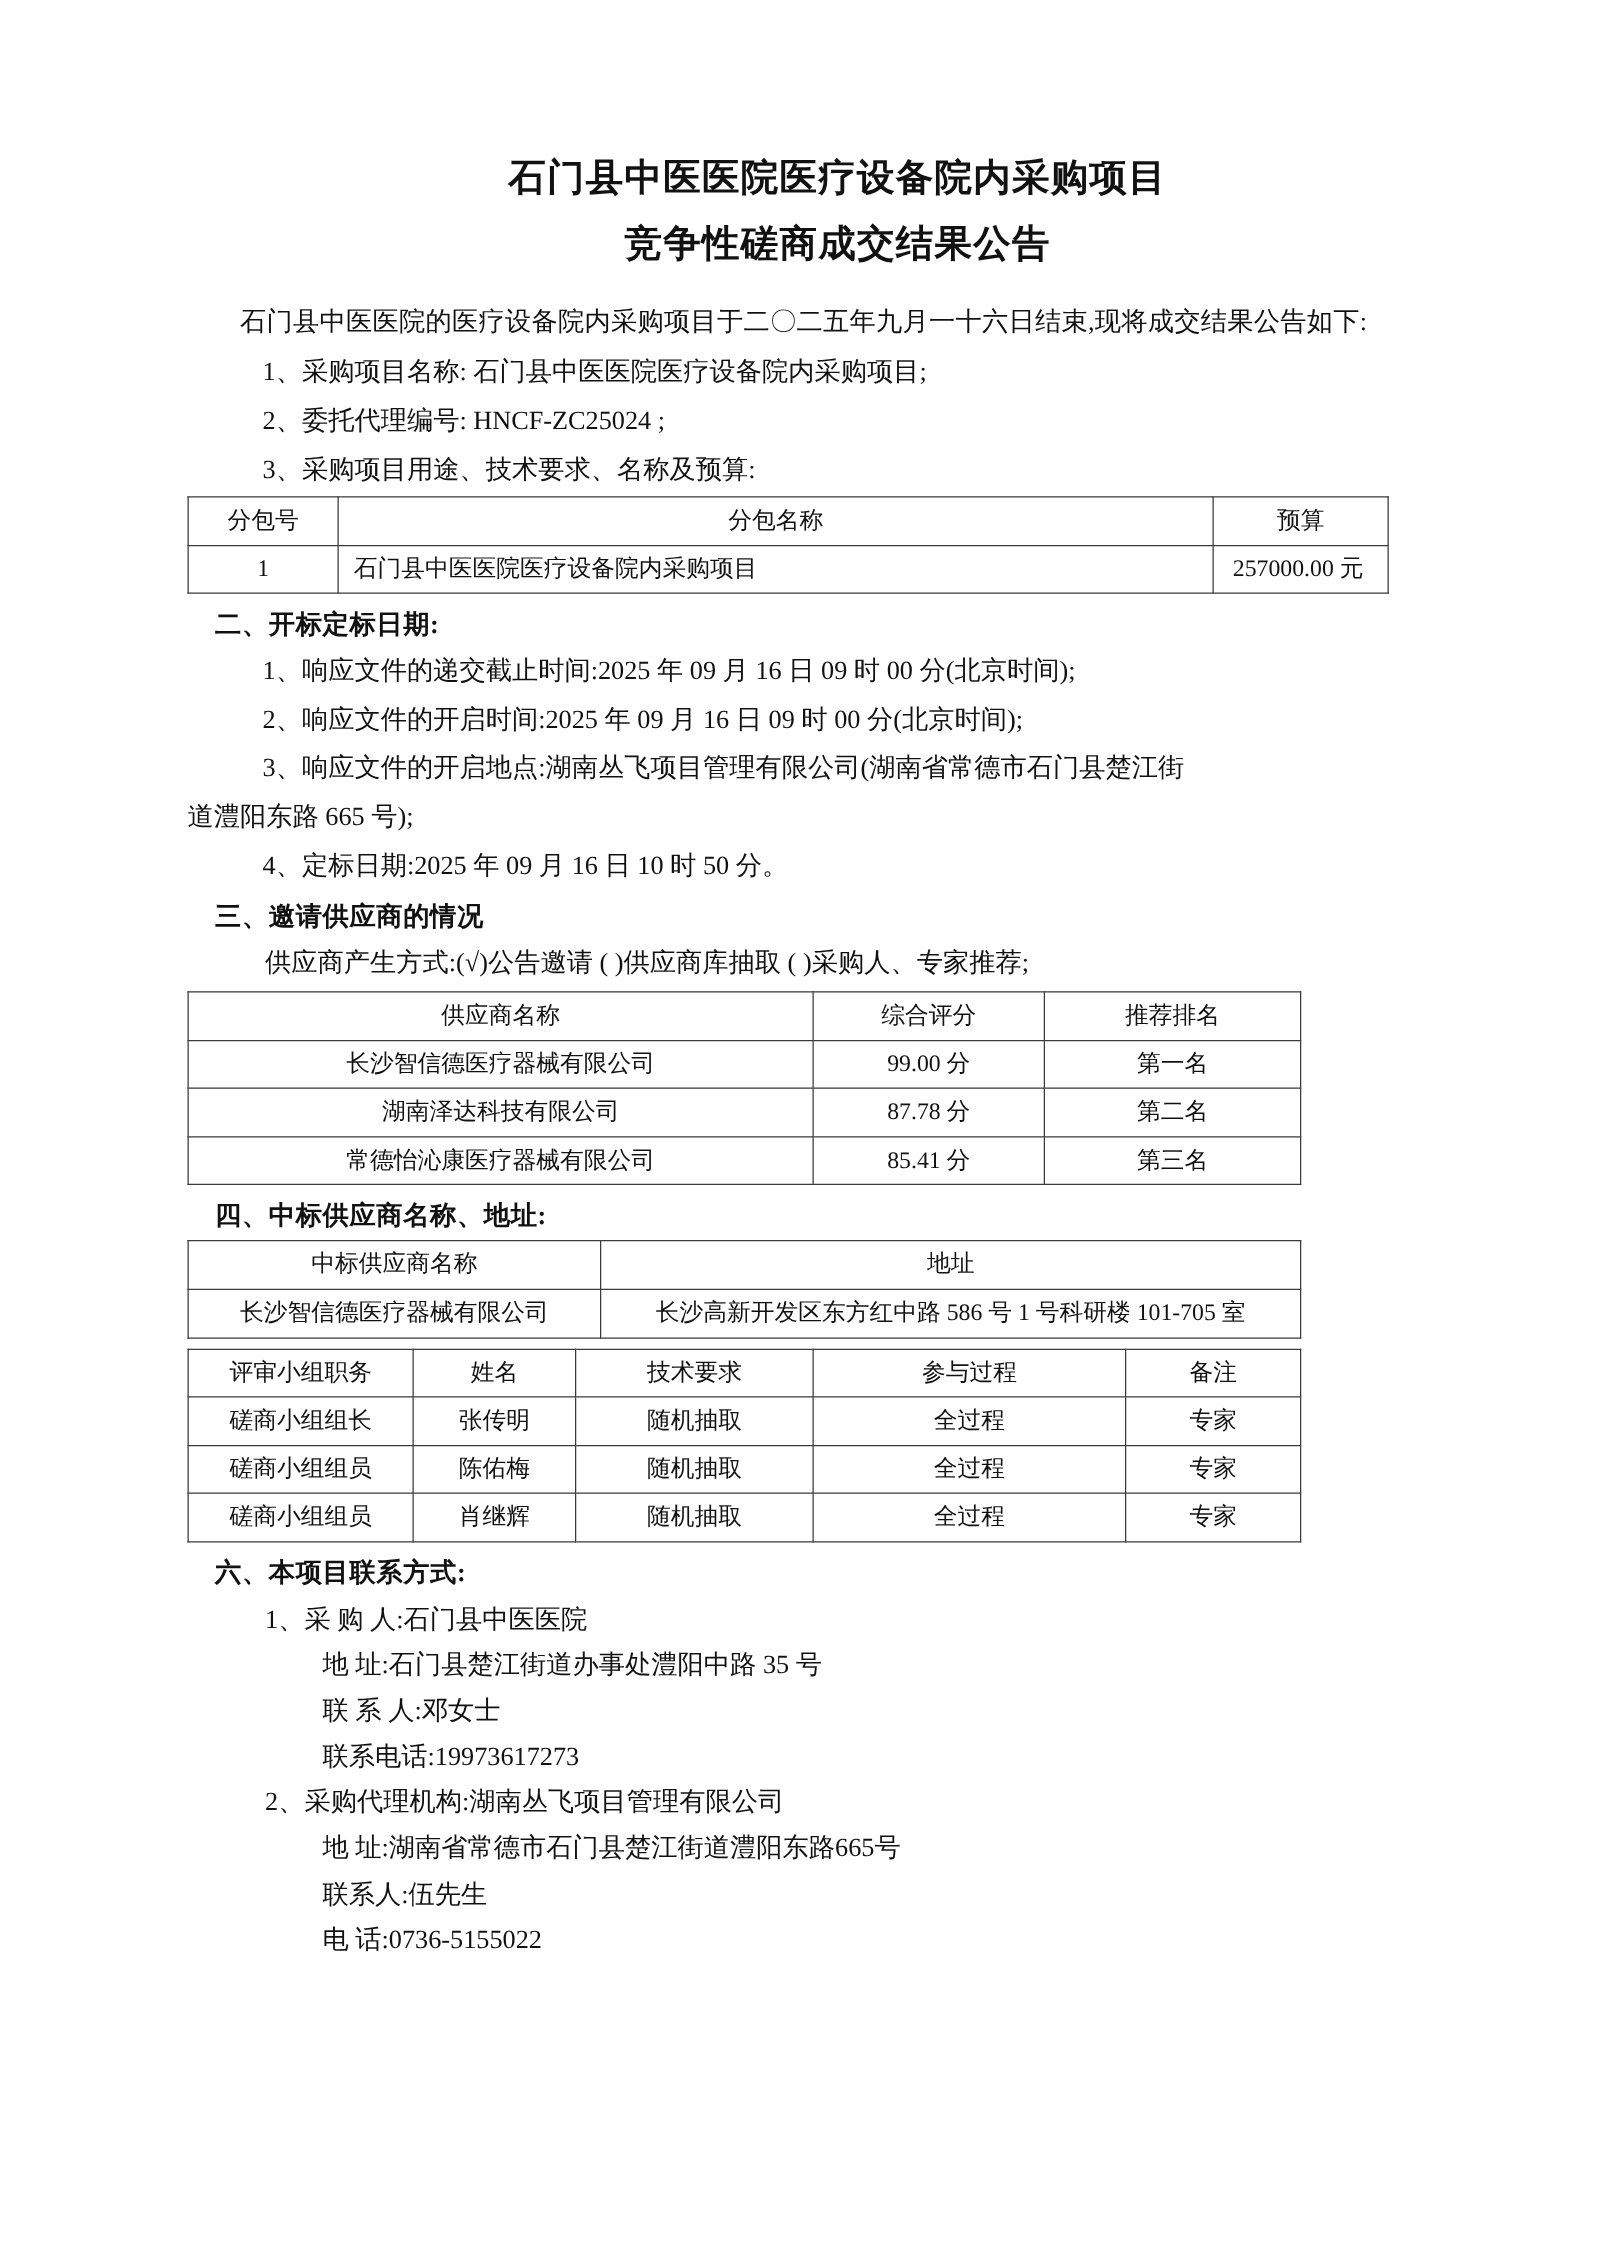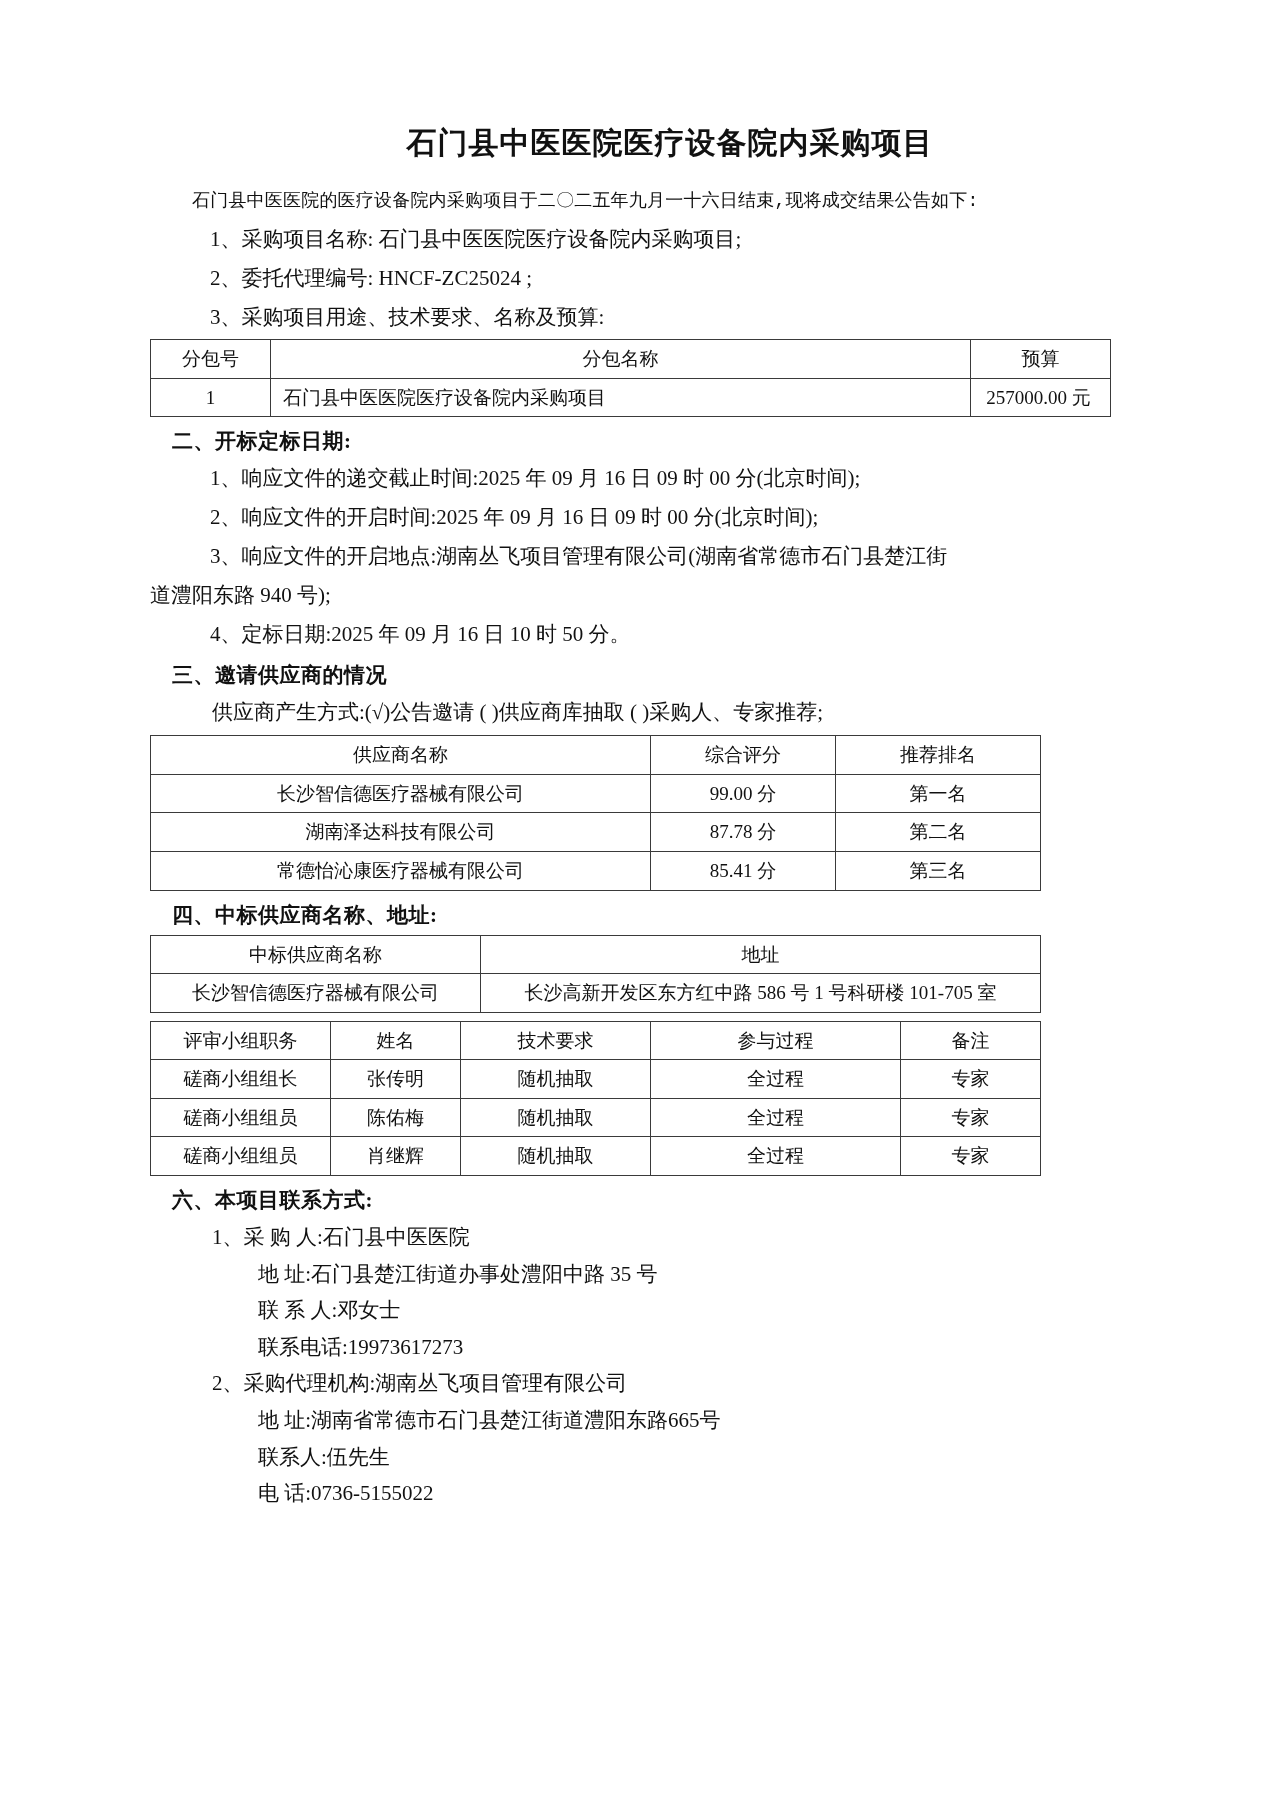--- a/index.html
+++ b/index.html
@@ -28,26 +28,25 @@
   .doc-title-1, .doc-title-2 {
     font-size: 30px;
     font-weight: bold;
     letter-spacing: 1px;
     line-height: 1.5;
   }
   .doc-title-2 {
     margin-top: 8px;
   }
   p.para {
-    font-size: 18px;
+    font-size: 21px;
     line-height: 1.62;
     margin: 10px 0 4px 0;
     text-indent: 0;
     text-align: justify;
-    font-family: Liberation Mono, monospace;
   }
   p.intro {
     text-indent: 42px;
     margin-top: 18px;
     margin-bottom: 6px;
     letter-spacing: 0.2px;
   }
   .section-head {
     font-size: 21px;
     font-weight: bold;
@@ -138,20 +137,21 @@
     padding-left: 62px;
   }
 </style>
 </head>
 <body>
 
 <div class="page">
 
   <div class="title-block">
     <div class="doc-title-1">石门县中医医院医疗设备院内采购项目</div>
+    <div class="doc-title-2">竞争性磋商成交结果公告</div>
   </div>
 
   <p class="para intro">石门县中医医院的医疗设备院内采购项目于二〇二五年九月一十六日结束,现将成交结果公告如下:</p>
 
   <div class="item">1、采购项目名称: 石门县中医医院医疗设备院内采购项目;</div>
   <div class="item">2、委托代理编号: HNCF-ZC25024 ;</div>
   <div class="item">3、采购项目用途、技术要求、名称及预算:</div>
 
   <table class="tbl tbl-budget">
     <colgroup>
@@ -172,21 +172,21 @@
         <td class="left">石门县中医医院医疗设备院内采购项目</td>
         <td class="right">257000.00 元</td>
       </tr>
     </tbody>
   </table>
 
   <div class="section-head">二、开标定标日期:</div>
   <div class="item">1、响应文件的递交截止时间:2025 年 09 月 16 日 09 时 00 分(北京时间);</div>
   <div class="item">2、响应文件的开启时间:2025 年 09 月 16 日 09 时 00 分(北京时间);</div>
   <div class="item">3、响应文件的开启地点:湖南丛飞项目管理有限公司(湖南省常德市石门县楚江街</div>
-  <div class="item-cont">道澧阳东路 940 号);</div>
+  <div class="item-cont">道澧阳东路 665 号);</div>
   <div class="item">4、定标日期:2025 年 09 月 16 日 10 时 50 分。</div>
 
   <div class="section-head">三、邀请供应商的情况</div>
   <div class="sub-note">供应商产生方式:(√)公告邀请 (  )供应商库抽取 (  )采购人、专家推荐;</div>
 
   <table class="tbl tbl-suppliers">
     <colgroup>
         <col class="c1">
         <col class="c2">
         <col class="c3">

